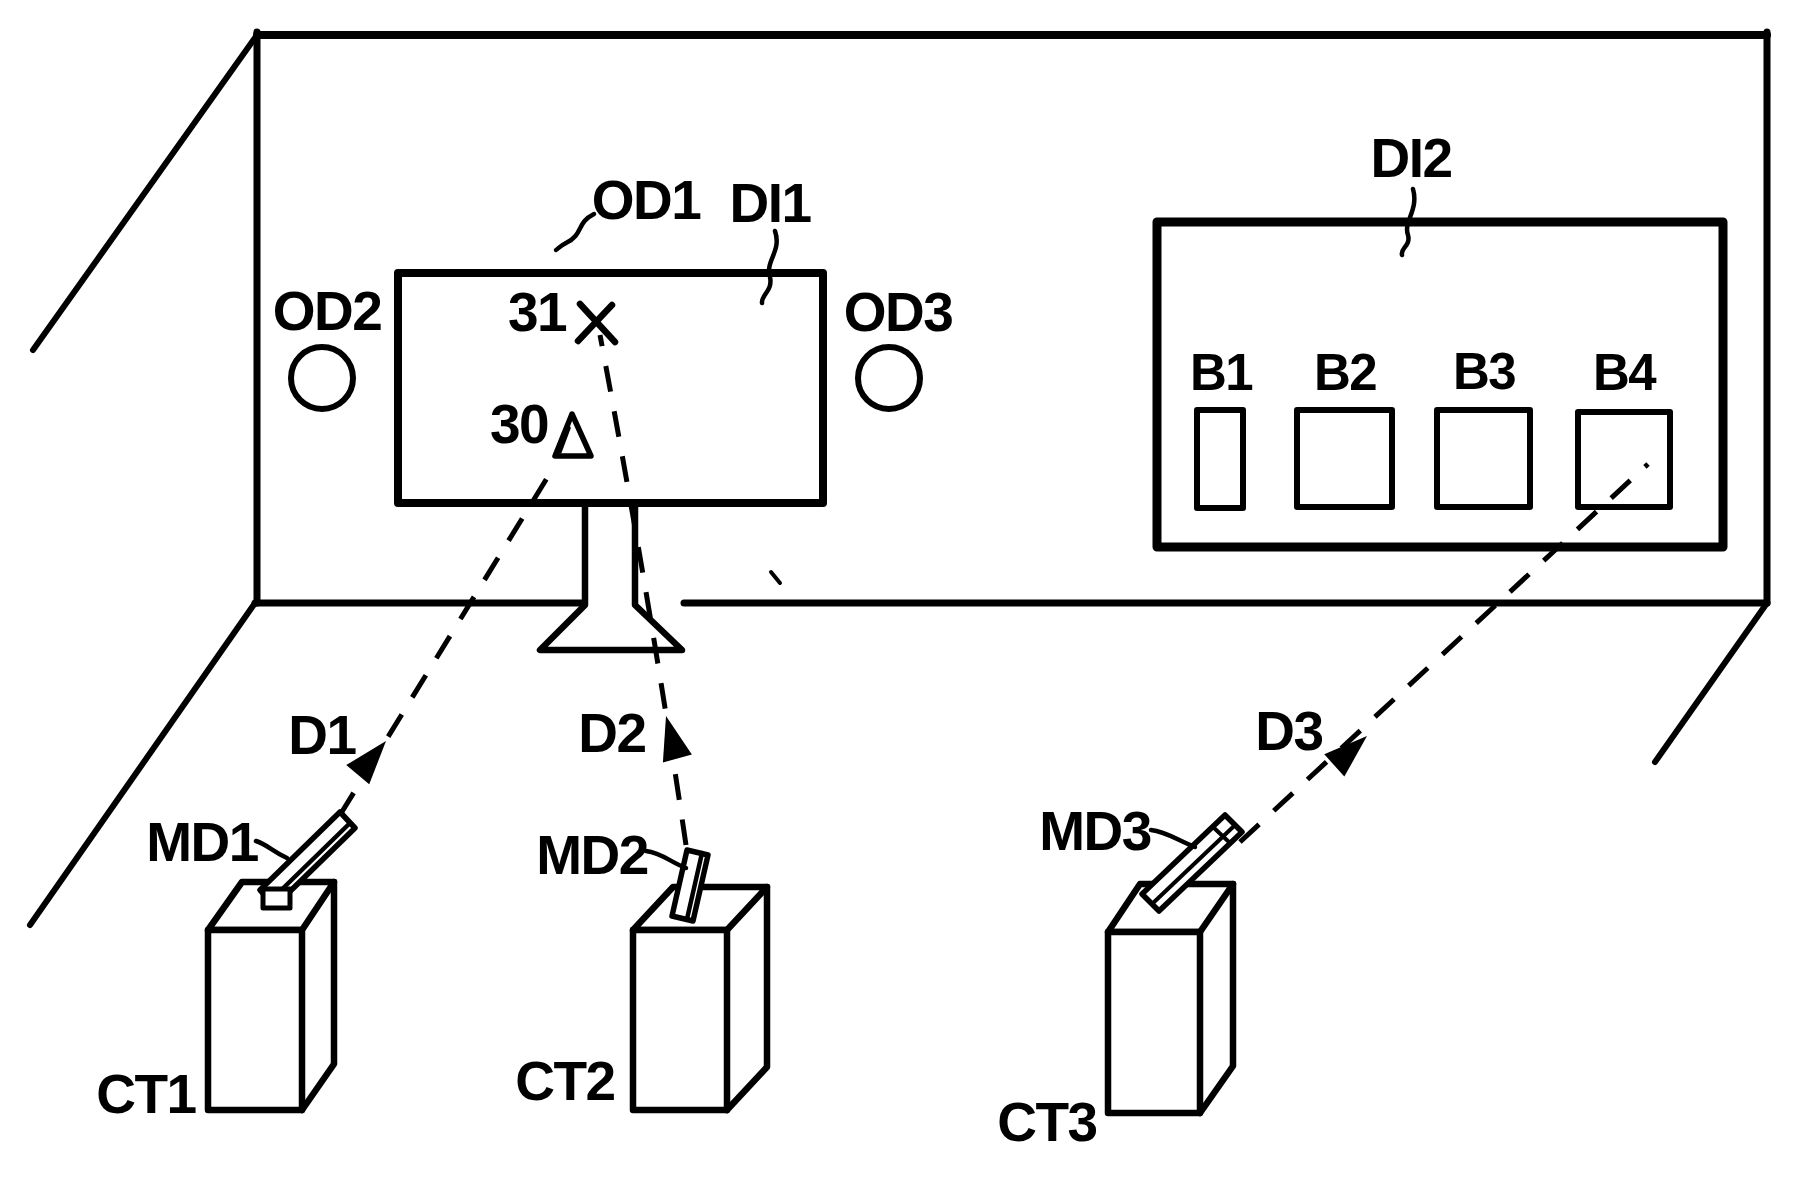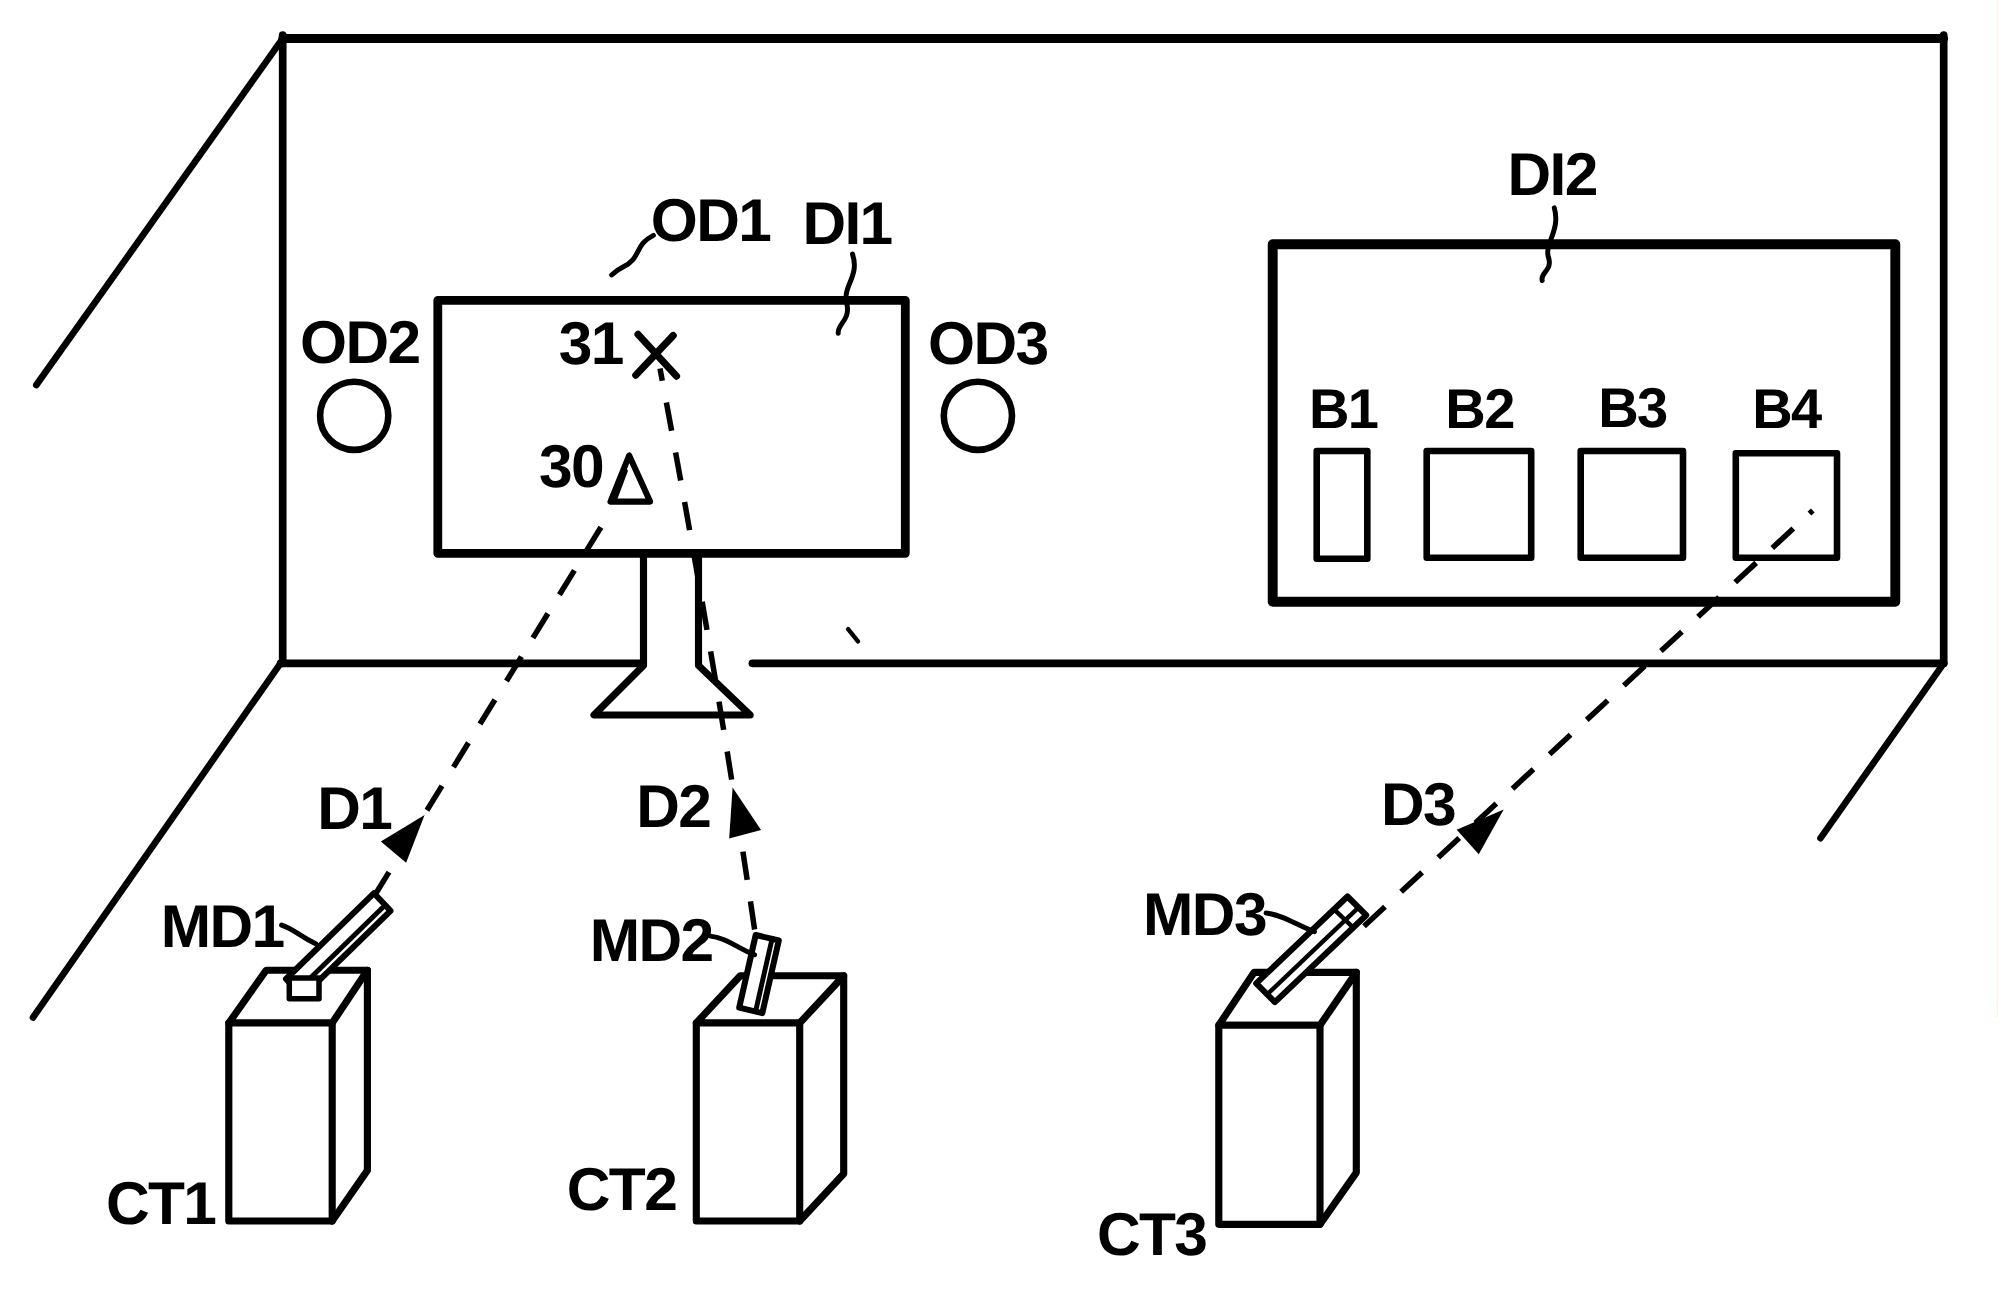--- a/index.html
+++ b/index.html
@@ -1,16 +1,16 @@
 <!DOCTYPE html>
 <html><head>
 <meta charset="utf-8">
 <style>
   html,body{margin:0;padding:0;background:#ffffff;}
-  .stage{width:1816px;height:1177px;position:relative;background:#fde047;overflow:hidden;}
+  .stage{width:1816px;height:1177px;position:relative;background:#15803d;overflow:hidden;}
   svg{display:block;}
   .ink{stroke:#000000;fill:none;stroke-linecap:round;stroke-linejoin:round;}
   .solid{fill:#ffffff;}
   .filled{fill:#000000;stroke:none;}
   .ray{stroke:#000000;fill:none;stroke-width:5;stroke-dasharray:26 20;stroke-linecap:butt;}
   .label{font-family:"Liberation Sans", sans-serif;font-weight:bold;font-size:55px;
          fill:#000000;text-anchor:middle;dominant-baseline:central;letter-spacing:-1.5px;}
   .label-sm{font-size:51px;}
 </style>
 </head>

